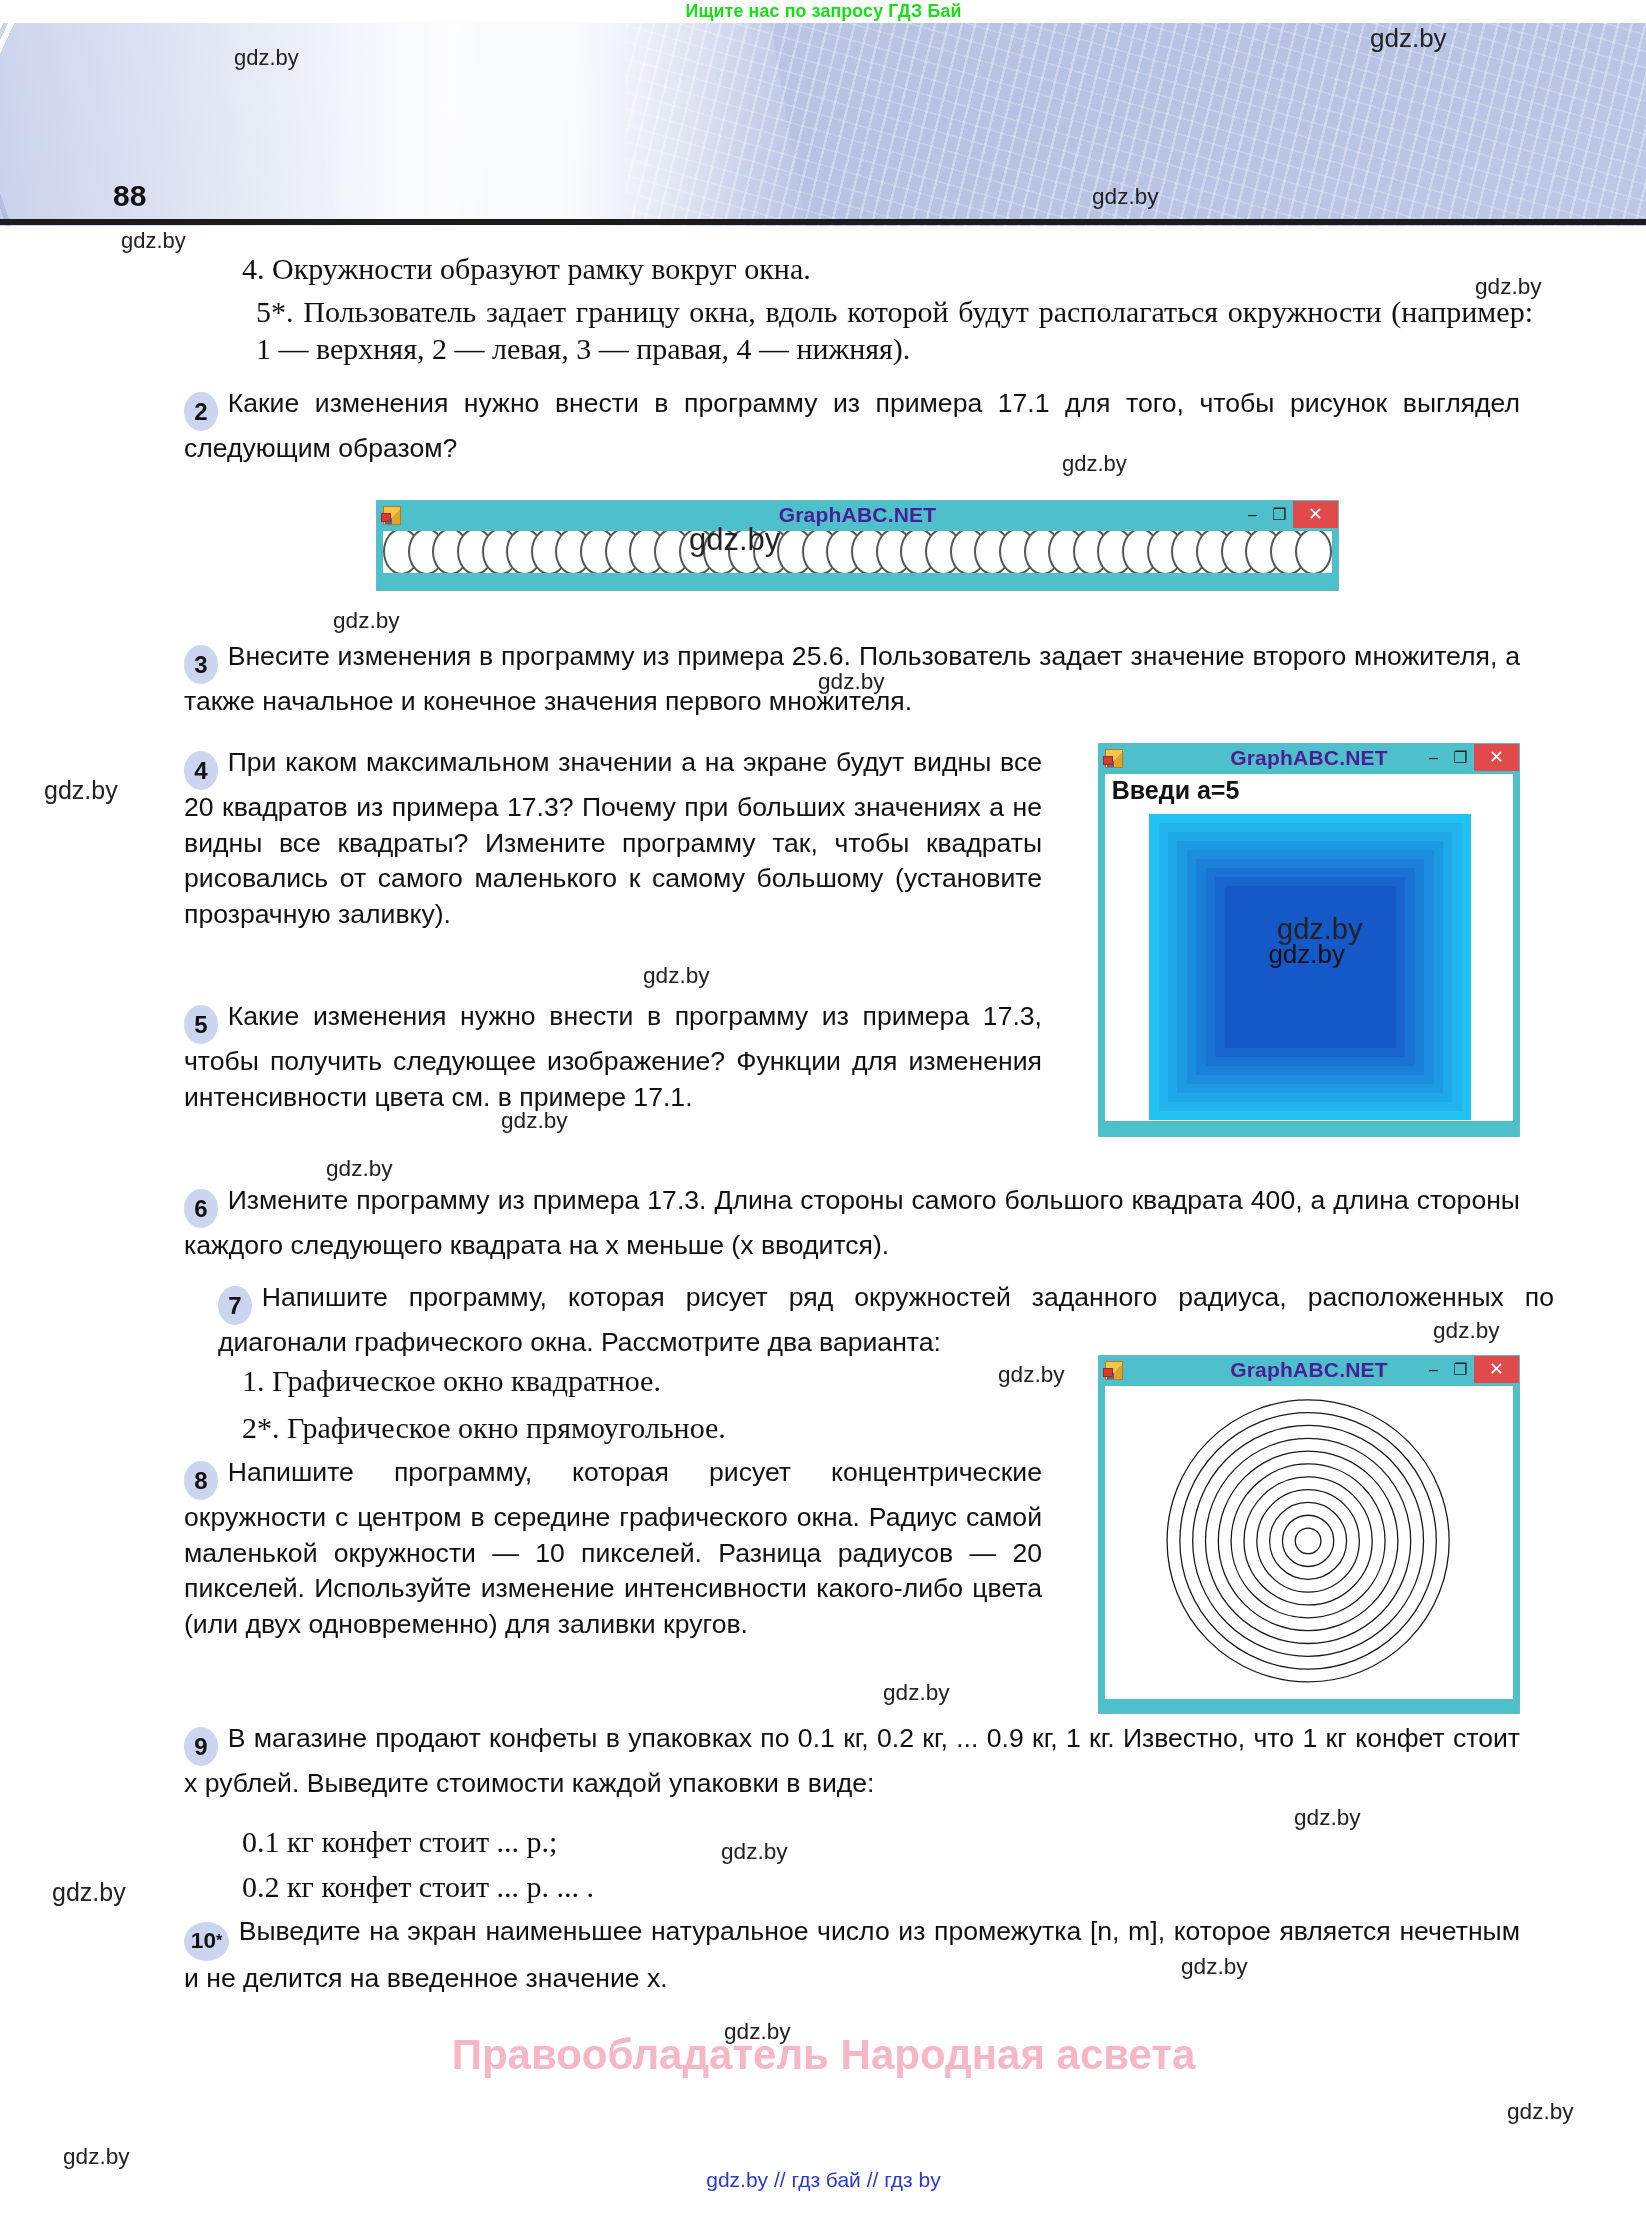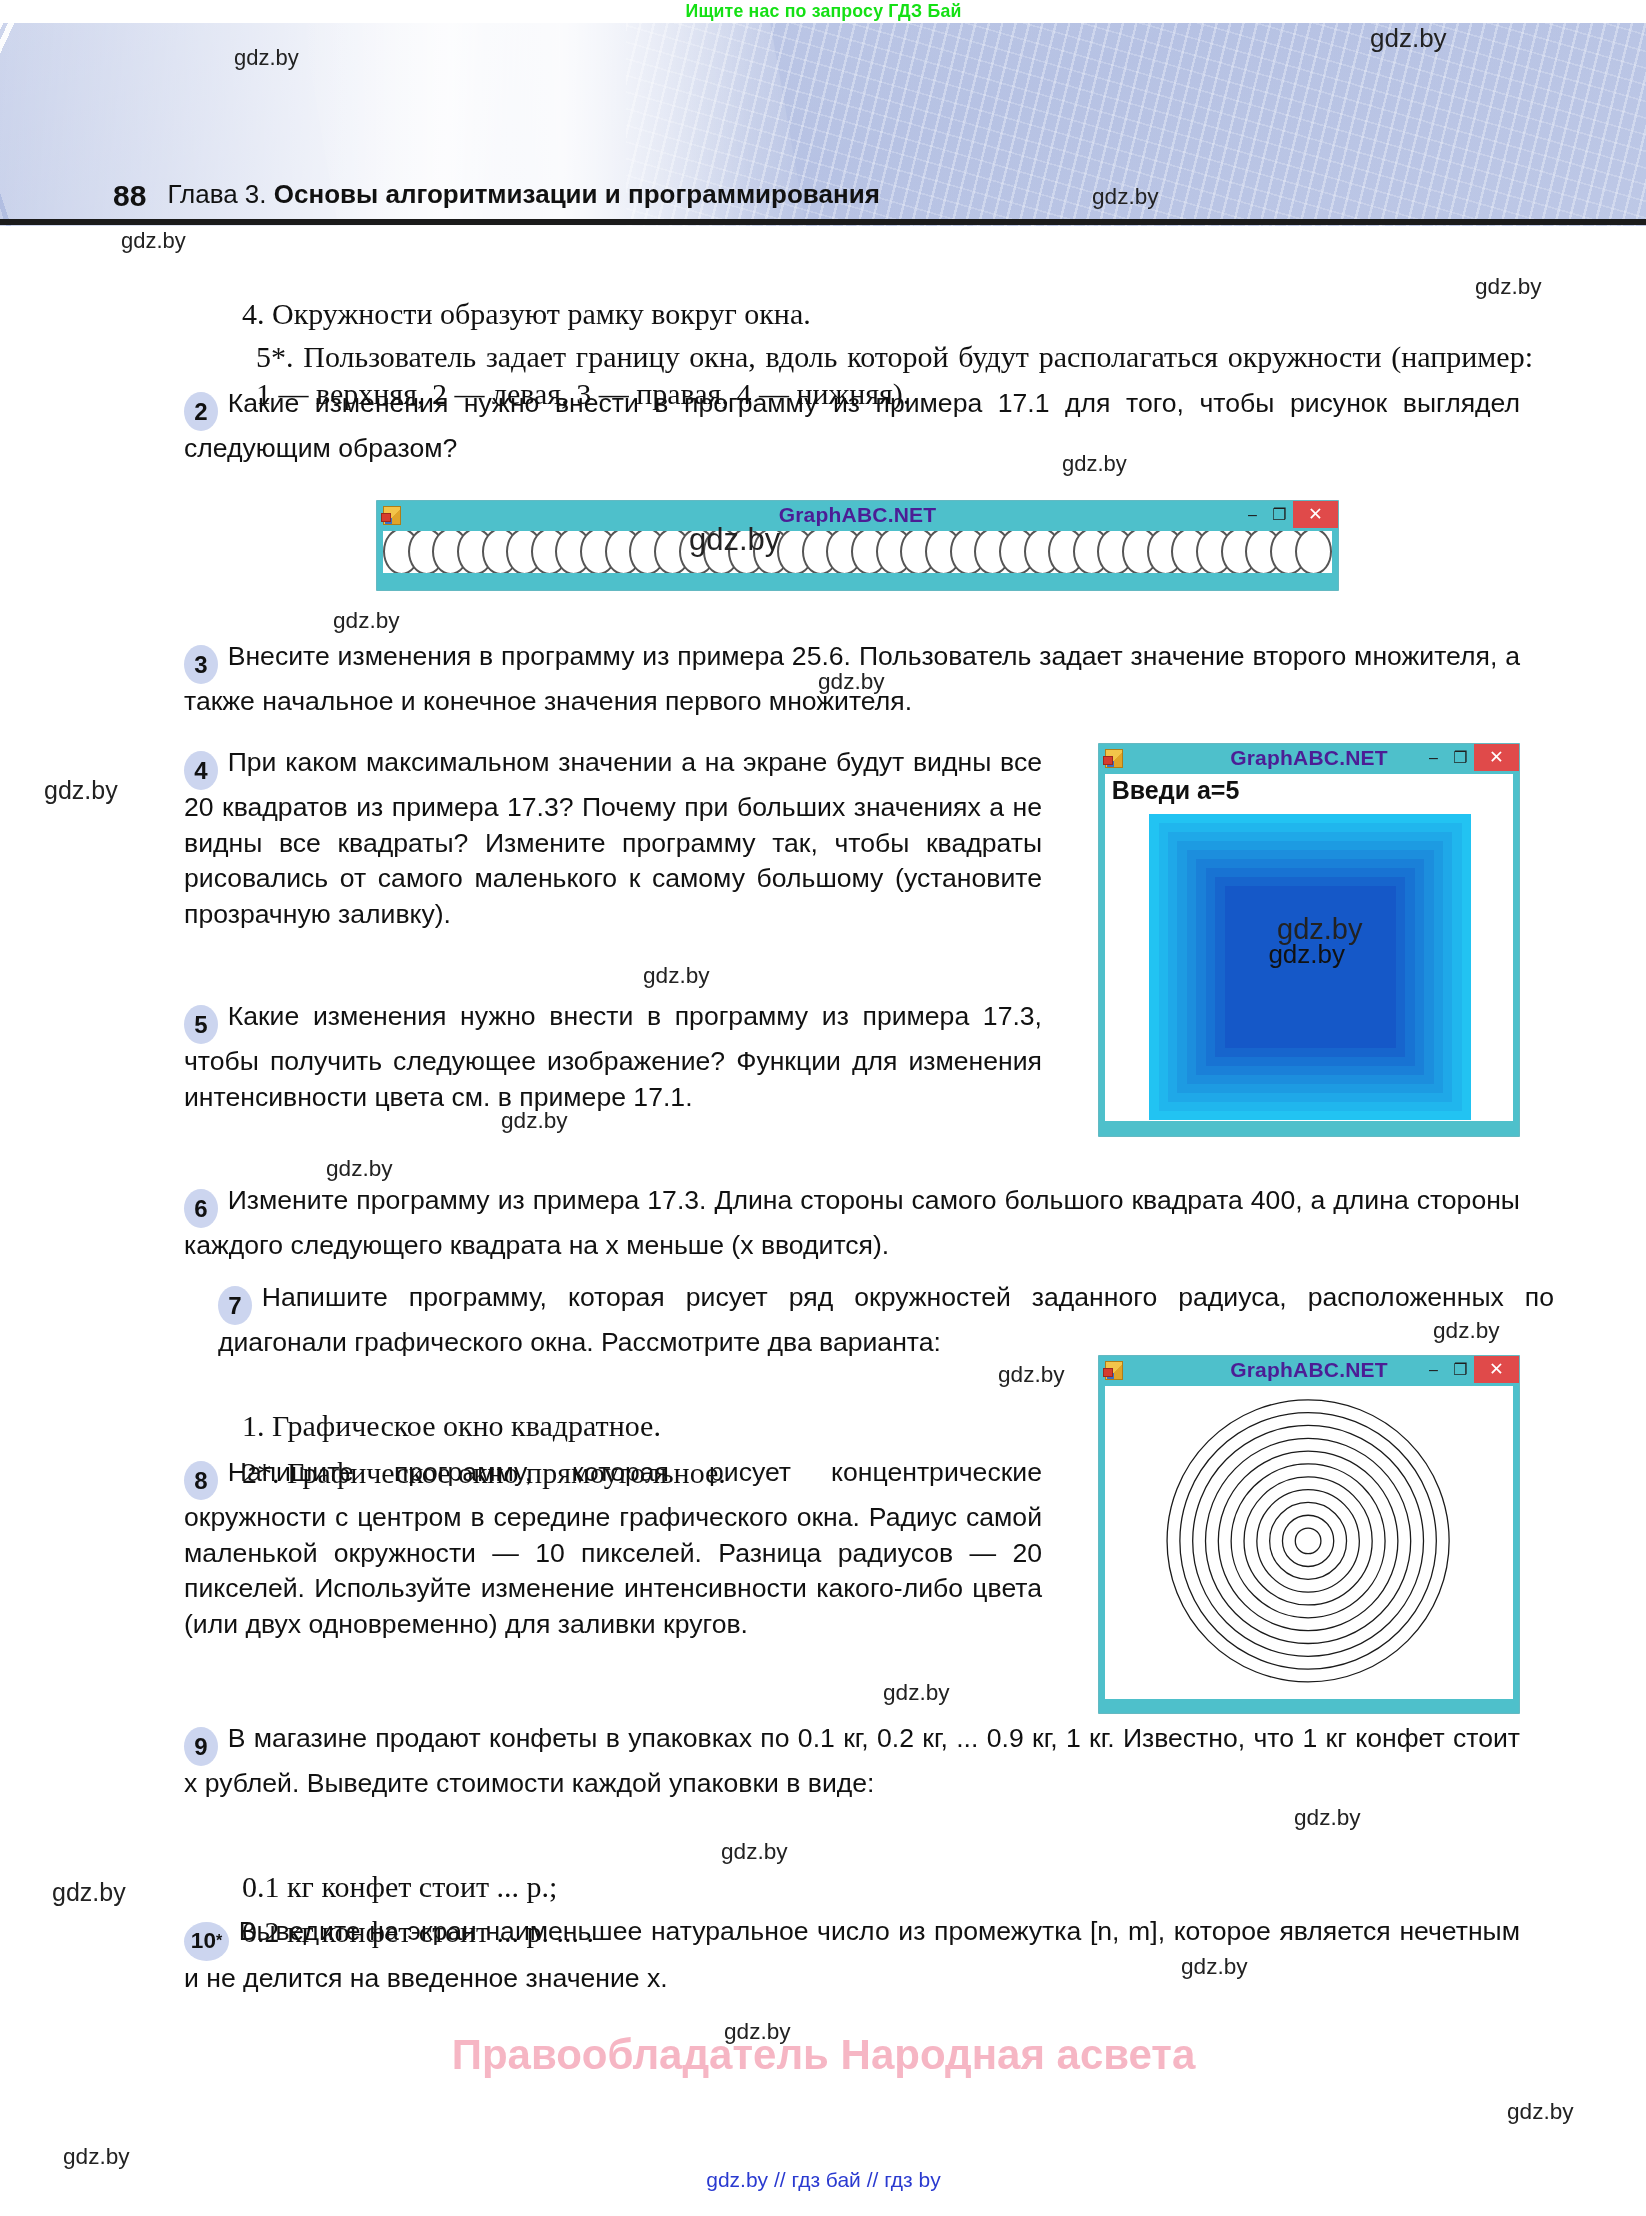--- a/index.html
+++ b/index.html
@@ -53,21 +53,21 @@
     position:absolute;left:113px;top:179px;display:flex;align-items:flex-start;gap:21px;
     z-index:4;
   }
   .page-num{
     font-size:30px;font-weight:bold;color:#111;font-family:"Liberation Sans", sans-serif;
   }
   .chapter-line{font-size:26px;color:#111;font-family:"Liberation Sans", sans-serif;}
   .chapter-line .b{font-weight:bold;}
 
   .serif{
-    font-family:"Liberation Serif", serif;font-size:30px;line-height:1.24;color:#111;margin-top:45px;
+    font-family:"Liberation Serif", serif;font-size:30px;line-height:1.24;color:#111;
   }
 
   .para{position:absolute;}
 
   
   .badge{
     display:inline-flex;align-items:center;justify-content:center;
     width:34px;height:39px;border-radius:50%;
     background:#ccd5ef;color:#111;font-weight:bold;font-size:24px;
     font-family:"Liberation Sans", sans-serif;
@@ -151,21 +151,20 @@
 
 <div class="header-band">
   <div class="sheen"></div>
   <div class="sheen2"></div>
   <div class="trace"></div>
 </div>
 <div class="header-rule"></div>
 
 <div class="page-head">
   <span class="page-num">88</span>
-  <span class="chapter-line"><span>Глава 3. </span><span class="b">Основы алгоритмизации и программирования</span></span>
 </div>
 
 <div class="para serif" style="left:242px;top:250px;width:1290px;">4. Окружности образуют рамку вокруг окна.</div>
 <div class="para serif" style="left:256px;top:293px;width:1277px;text-align:justify;">5*. Пользователь задает границу окна, вдоль которой будут располагаться окружности (например: 1 — верхняя, 2 — левая, 3 — правая, 4 — нижняя).</div>
 
 <div class="task" style="left:184px;top:386px;width:1336px;">
   <span class="badge">2</span><span>Какие изменения нужно внести в программу из примера 17.1 для того, чтобы рисунок выглядел следующим образом?</span>
 </div>
 
 <div class="abcwin" id="win-circles">

